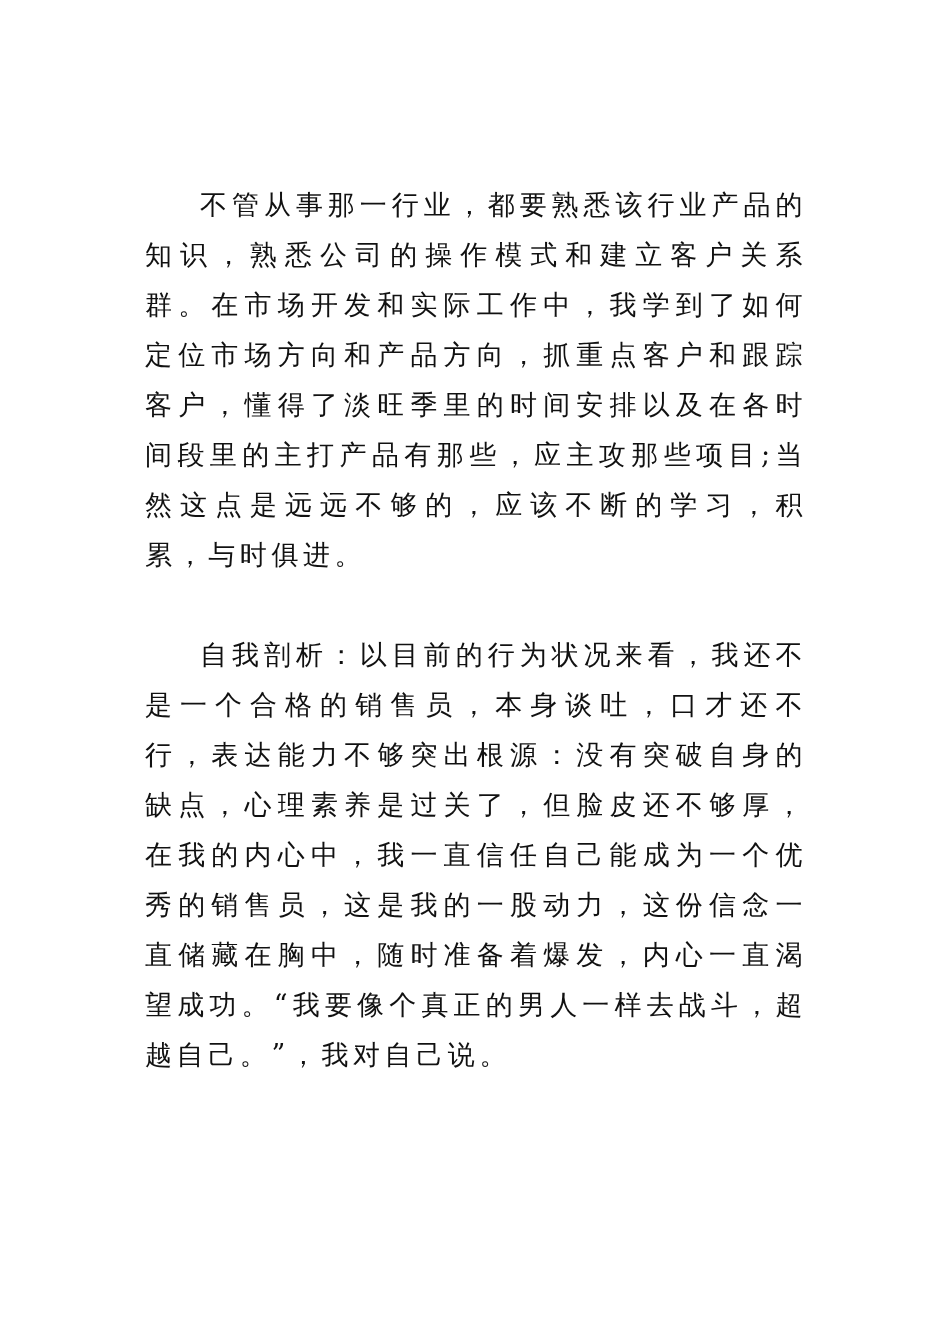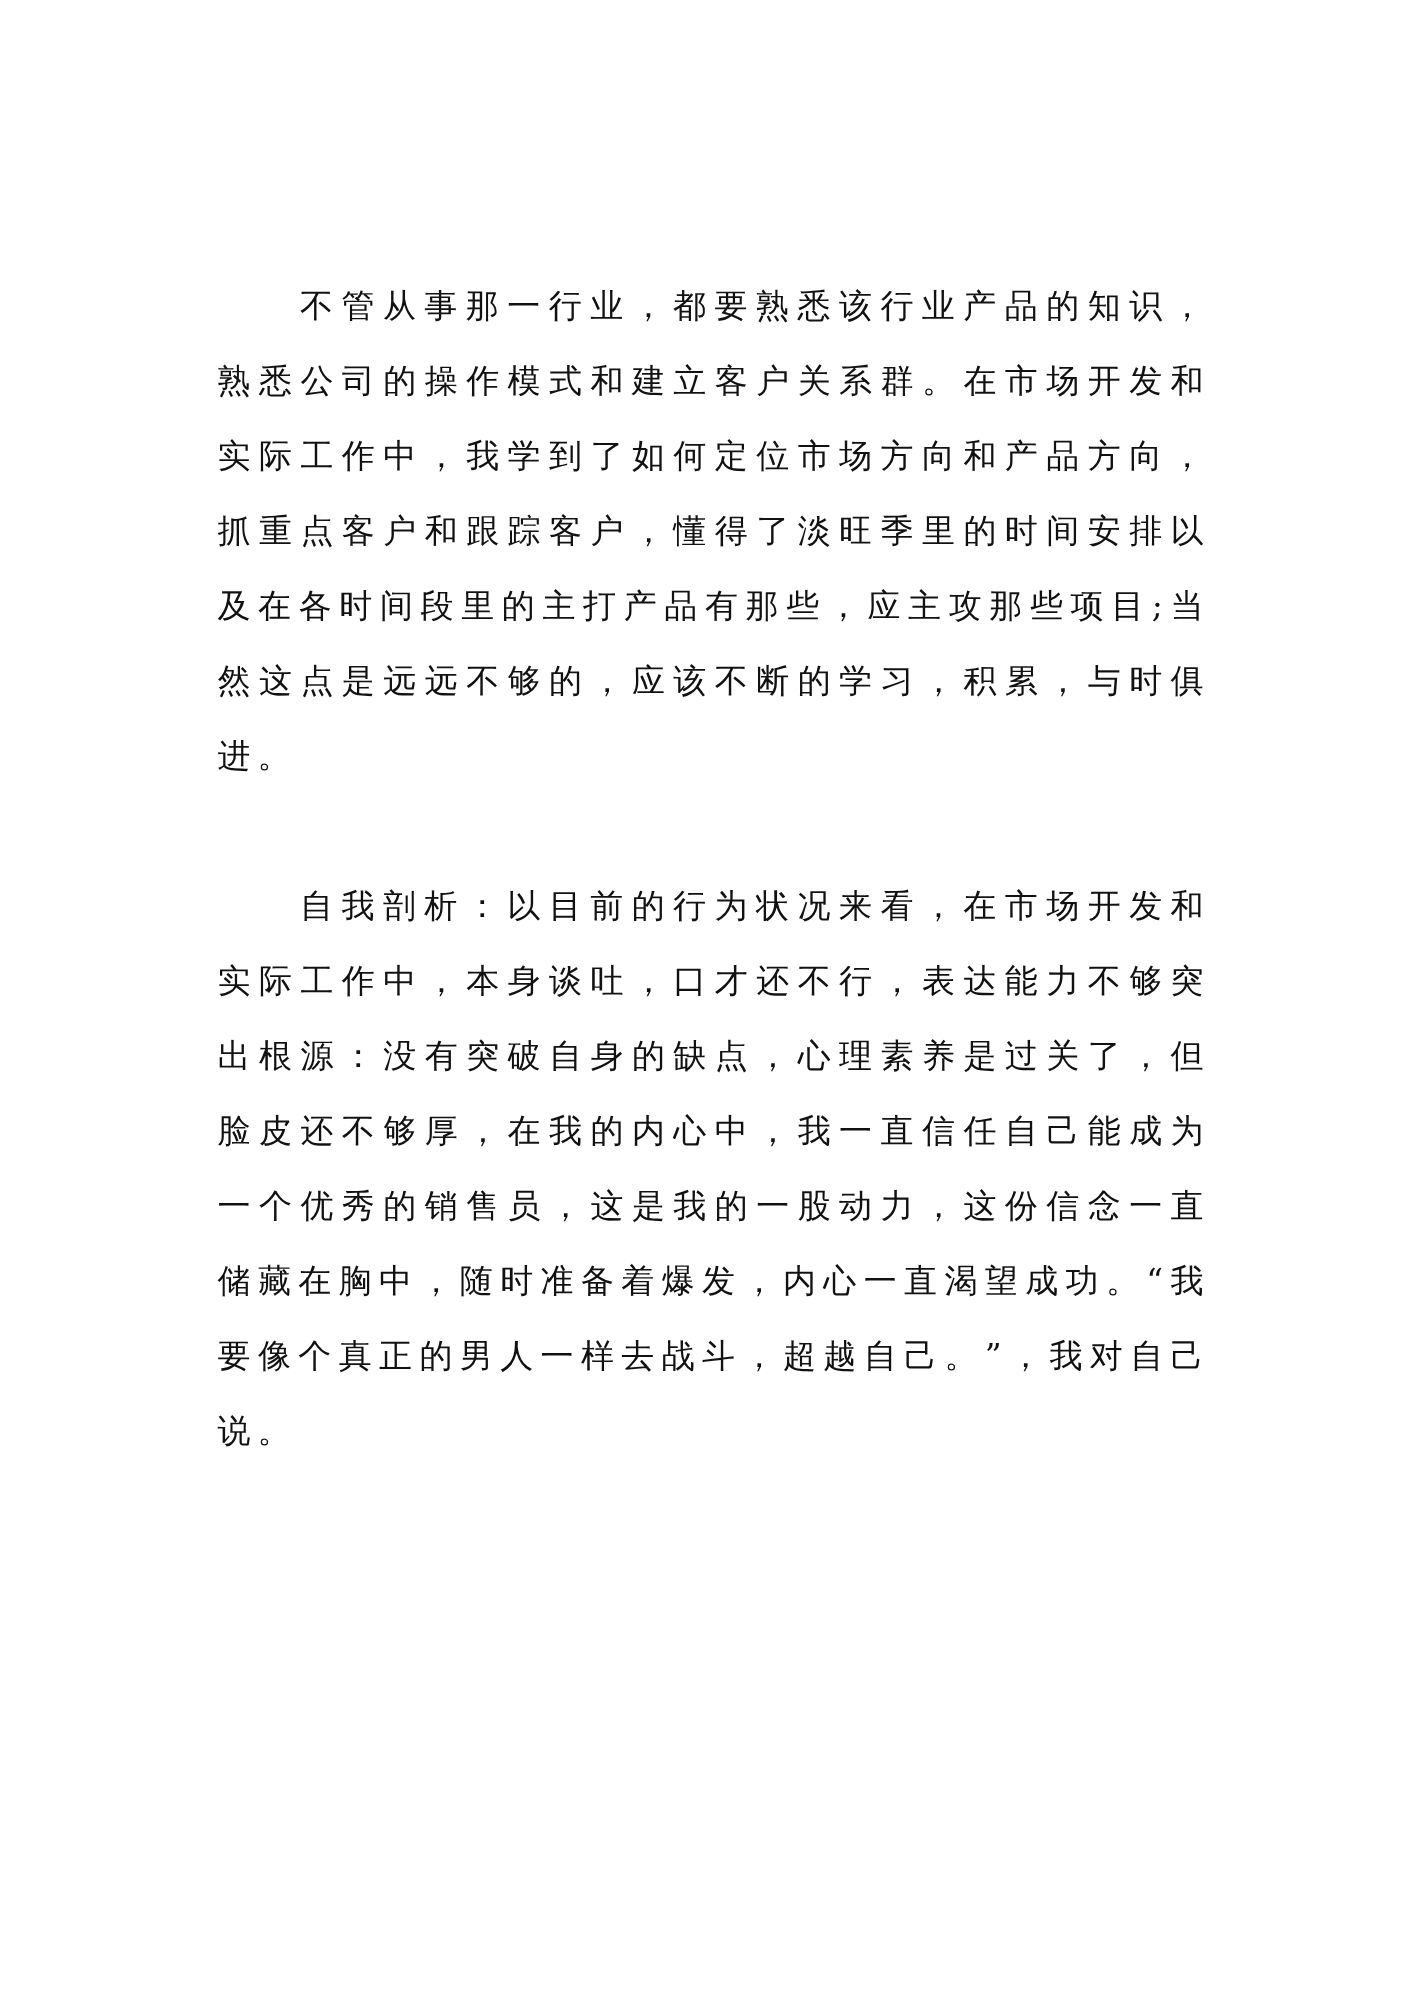--- a/index.html
+++ b/index.html
@@ -16,28 +16,28 @@
     .page {
       position: absolute;
       left: 145px;
       top: 180px;
       width: 662px;
       color: #111111;
       font-family: "DejaVu Serif", "Liberation Serif", serif;
     }
     .para {
       margin: 0 0 50px 0;
-      font-size: 22px;
+      font-size: 27px;
       line-height: 50px;
       letter-spacing: 4.6px;
       text-indent: 55px;
       text-align: justify;
       text-align-last: left;
       word-break: break-all;
     }
   </style>
 </head>
 <body>
 
 <div class="page">
   <p class="para">不管从事那一行业，都要熟悉该行业产品的知识，熟悉公司的操作模式和建立客户关系群。在市场开发和实际工作中，我学到了如何定位市场方向和产品方向，抓重点客户和跟踪客户，懂得了淡旺季里的时间安排以及在各时间段里的主打产品有那些，应主攻那些项目;当然这点是远远不够的，应该不断的学习，积累，与时俱进。</p>
-  <p class="para">自我剖析：以目前的行为状况来看，在市场开发和实际工作中，本身谈吐，口才还不行，表达能力不够突出根源：没有突破自身的缺点，心理素养是过关了，但脸皮还不够厚，在我的内心中，我一直信任自己能成为一个优秀的销售员，这是我的一股动力，这份信念一直储藏在胸中，随时准备着爆发，内心一直渴望成功。“我要像个真正的男人一样去战斗，超越自己。”，我对自己说。</p>
+  <p class="para">自我剖析：以目前的行为状况来看，我还不是一个合格的销售员，本身谈吐，口才还不行，表达能力不够突出根源：没有突破自身的缺点，心理素养是过关了，但脸皮还不够厚，在我的内心中，我一直信任自己能成为一个优秀的销售员，这是我的一股动力，这份信念一直储藏在胸中，随时准备着爆发，内心一直渴望成功。“我要像个真正的男人一样去战斗，超越自己。”，我对自己说。</p>
 </div>
 
 </body></html>

